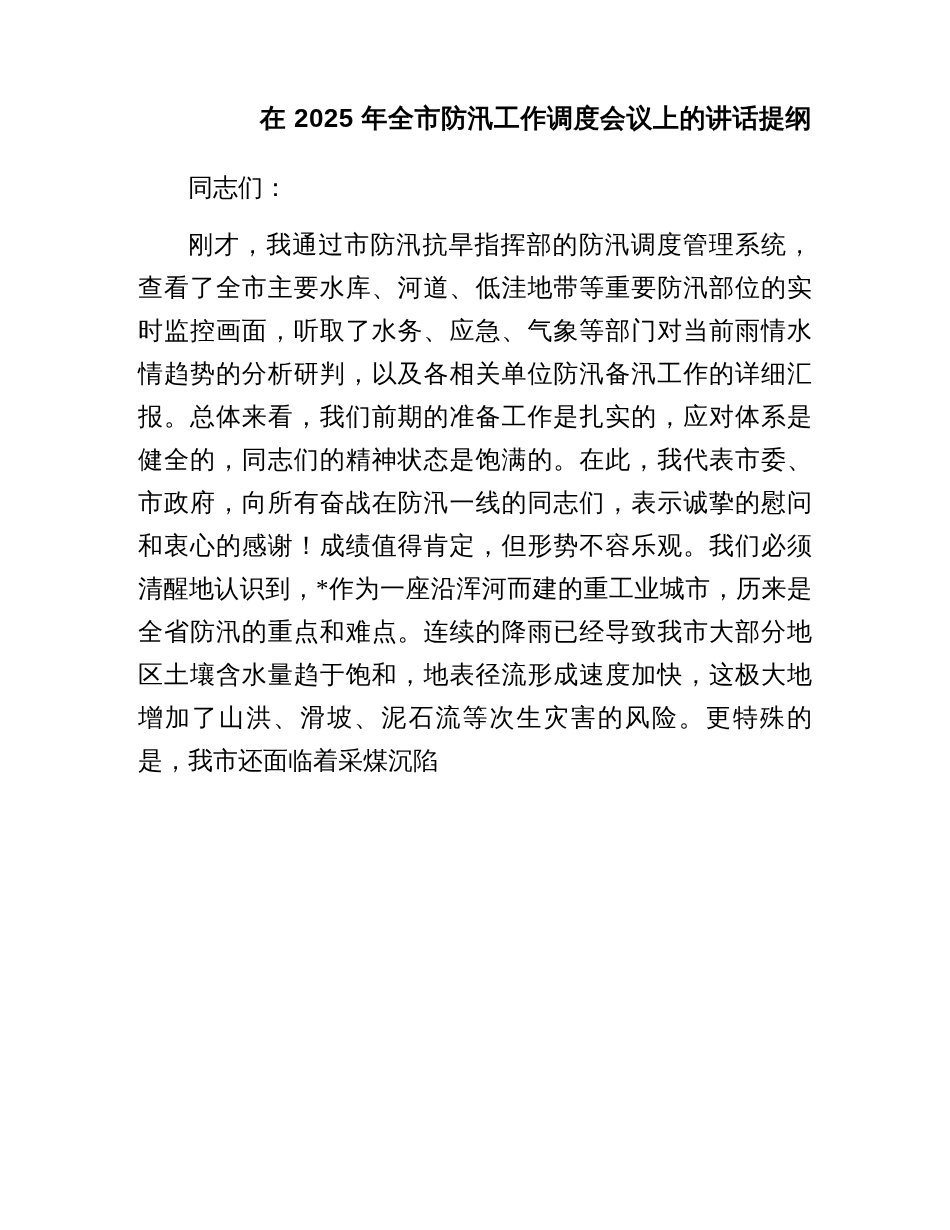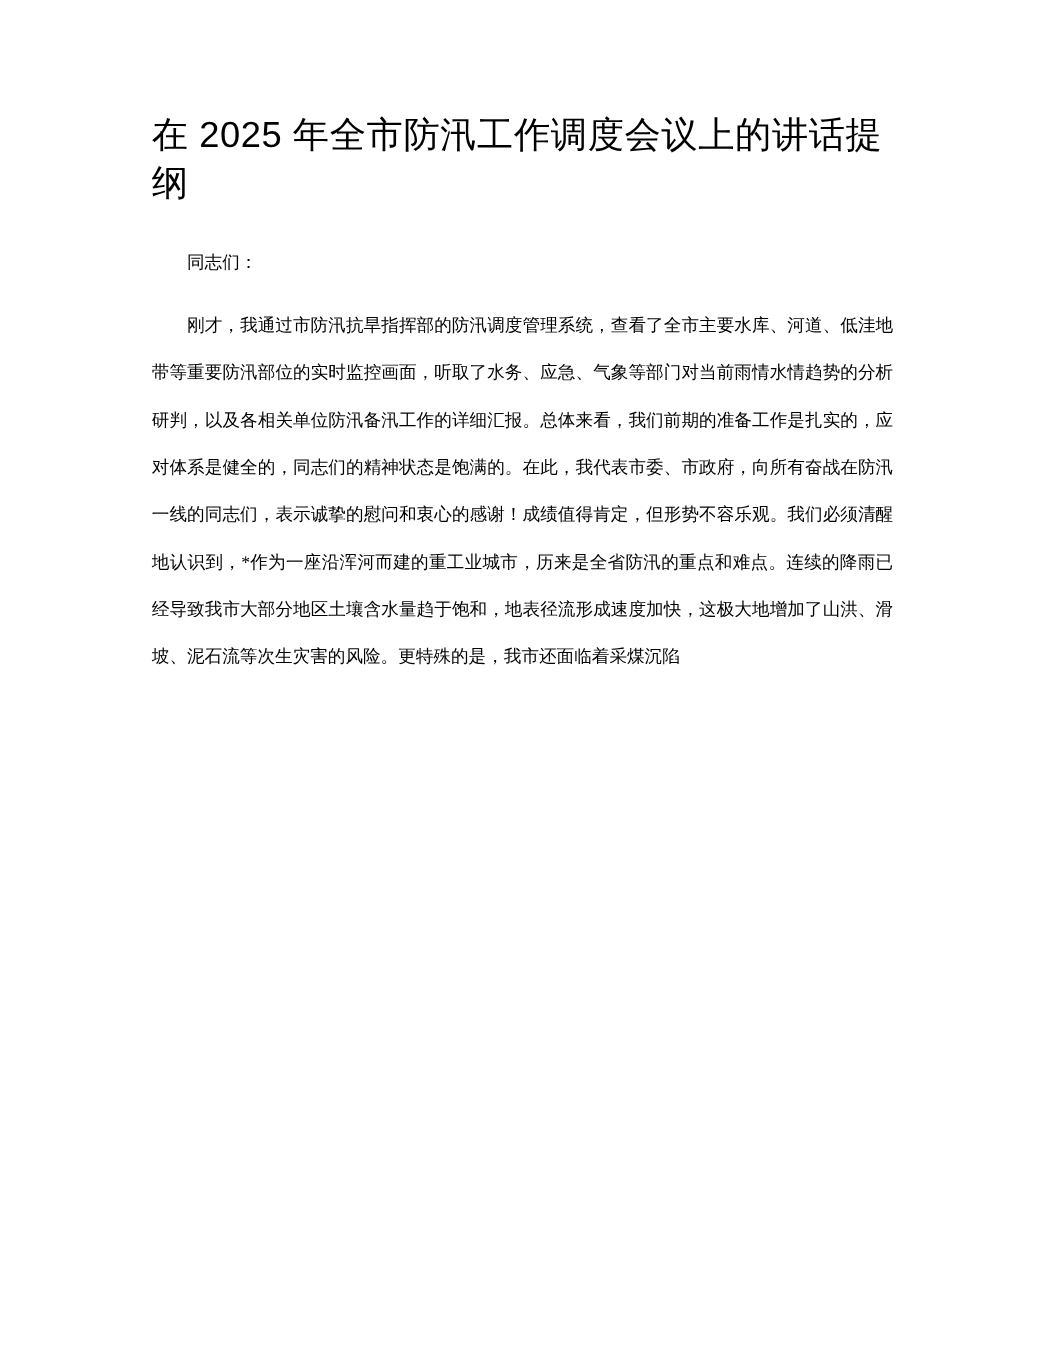--- a/index.html
+++ b/index.html
@@ -16,30 +16,30 @@
   .page {
     box-sizing: border-box;
     width: 950px;
     height: 1230px;
     padding: 102px 138px 40px 138px;
     background: #ffffff;
     color: #000000;
   }
   .doc-title {
     font-family: "Liberation Sans", "DejaVu Sans", sans-serif;
-    font-weight: normal;
-    font-size: 33px;
+    font-weight: bold;
+    font-size: 26px;
     line-height: 1.3;
-    text-align: left;
+    text-align: right;
     letter-spacing: 0.5px;
     margin: 0 0 30px 0;
   }
   .doc-body {
     font-family: "Liberation Serif", "DejaVu Serif", serif;
-    font-size: 16px;
+    font-size: 25px;
   }
   .doc-body p {
     margin: 0 0 14px 0;
     line-height: 43px;
     text-align: justify;
     text-justify: inter-character;
     text-indent: 2em;
     word-break: break-all;
   }
 </style>

